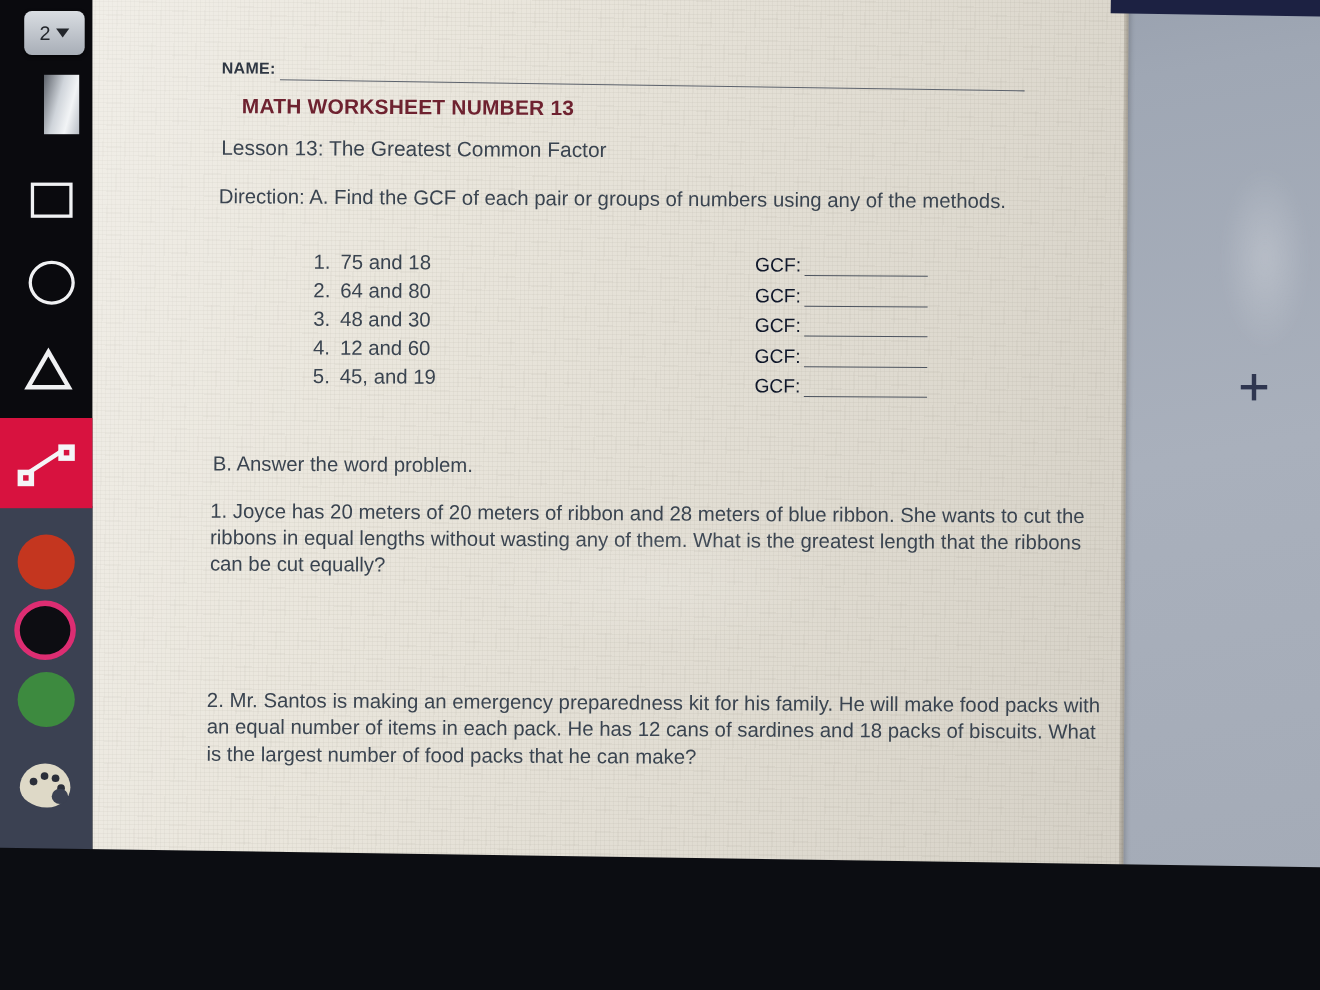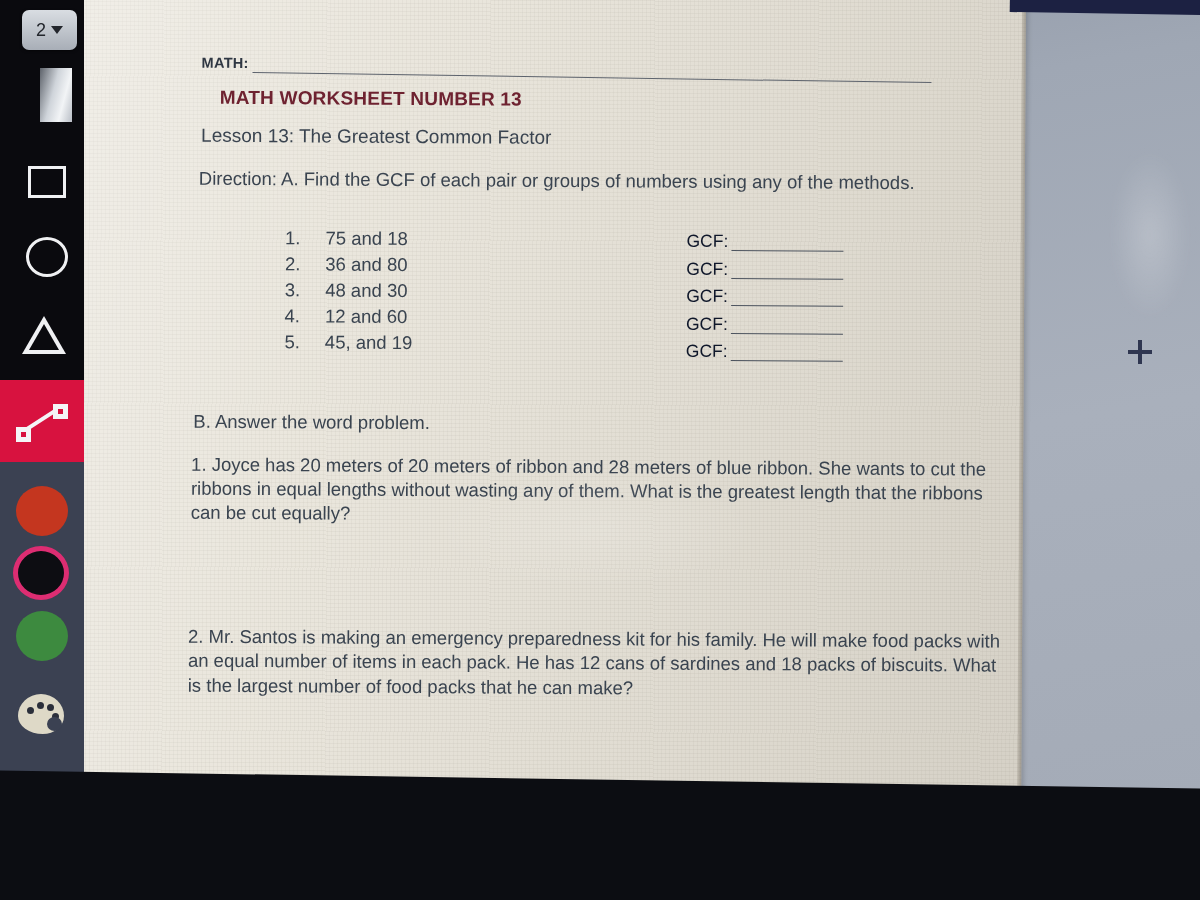--- a/index.html
+++ b/index.html
@@ -52,21 +52,21 @@
       padding-right:365px;}
 
   .w-lesson{position:absolute;left:120px;top:130px;font-size:19px;color:#3a4450;}
 
   .w-direction{position:absolute;left:118px;top:172px;width:720px;font-size:18.5px;
       line-height:1.25;color:#3a4450;}
 
   .items-wrap{position:absolute;left:0;top:232px;width:100%;}
   .item-row{display:flex;align-items:baseline;height:26px;}
   .item-num{width:40px;text-align:right;font-size:18.5px;color:#3a4450;}
-  .item-text{margin-left:25px;font-size:18.5px;color:#3a4450;white-space:nowrap;}
+  .item-text{margin-left:9px;font-size:18.5px;color:#3a4450;white-space:nowrap;}
   .gcf-cell{position:absolute;display:flex;align-items:flex-end;}
   .gcf-label{font-size:17.5px;color:#0f172a;}
   .gcf-rule{width:112px;height:0;border-bottom:1.7px solid #4d545f;margin-left:3px;
       margin-bottom:1px;}
 
   .sec-b-head{position:absolute;left:114px;top:416px;font-size:18.5px;color:#3a4450;}
   .wp1{position:absolute;left:112px;top:458px;width:795px;font-size:18.5px;
       line-height:1.30;color:#3a4450;}
   .wp2{position:absolute;left:110px;top:630px;width:815px;font-size:18.5px;
       line-height:1.32;color:#3a4450;}
@@ -138,42 +138,42 @@
   </div>
 
   <div class="paper">
     <div class="paper-tex"></div>
     <div class="paper-shade"></div>
     <div class="paper-edge"></div>
 
     <div class="sheet-body">
 
       <div class="name-row">
-        <span class="name-label">MATH:</span>
+        <span class="name-label">NAME:</span>
         <span class="name-rule"></span>
       </div>
 
       <div class="w-title">MATH WORKSHEET NUMBER 13</div>
 
       <div class="w-lesson">Lesson 13: The Greatest Common Factor</div>
 
       <div class="w-direction">Direction: A. Find the GCF of each pair or groups of numbers using any of the methods.</div>
 
       <div class="items-wrap" id="items">
           <div class="item-row" style="margin-left: 180px;">
             <span class="item-num">1.</span>
             <span class="item-text">75 and 18</span>
             <div class="gcf-cell" style="left: 606px; top: 1px;">
               <span class="gcf-label">GCF:</span>
               <span class="gcf-rule"></span>
             </div>
           </div>
           <div class="item-row" style="margin-left: 180px;">
             <span class="item-num">2.</span>
-            <span class="item-text">36 and 80</span>
+            <span class="item-text">64 and 80</span>
             <div class="gcf-cell" style="left: 606px; top: 28.6px;">
               <span class="gcf-label">GCF:</span>
               <span class="gcf-rule"></span>
             </div>
           </div>
           <div class="item-row" style="margin-left: 180px;">
             <span class="item-num">3.</span>
             <span class="item-text">48 and 30</span>
             <div class="gcf-cell" style="left: 606px; top: 56.2px;">
               <span class="gcf-label">GCF:</span>

